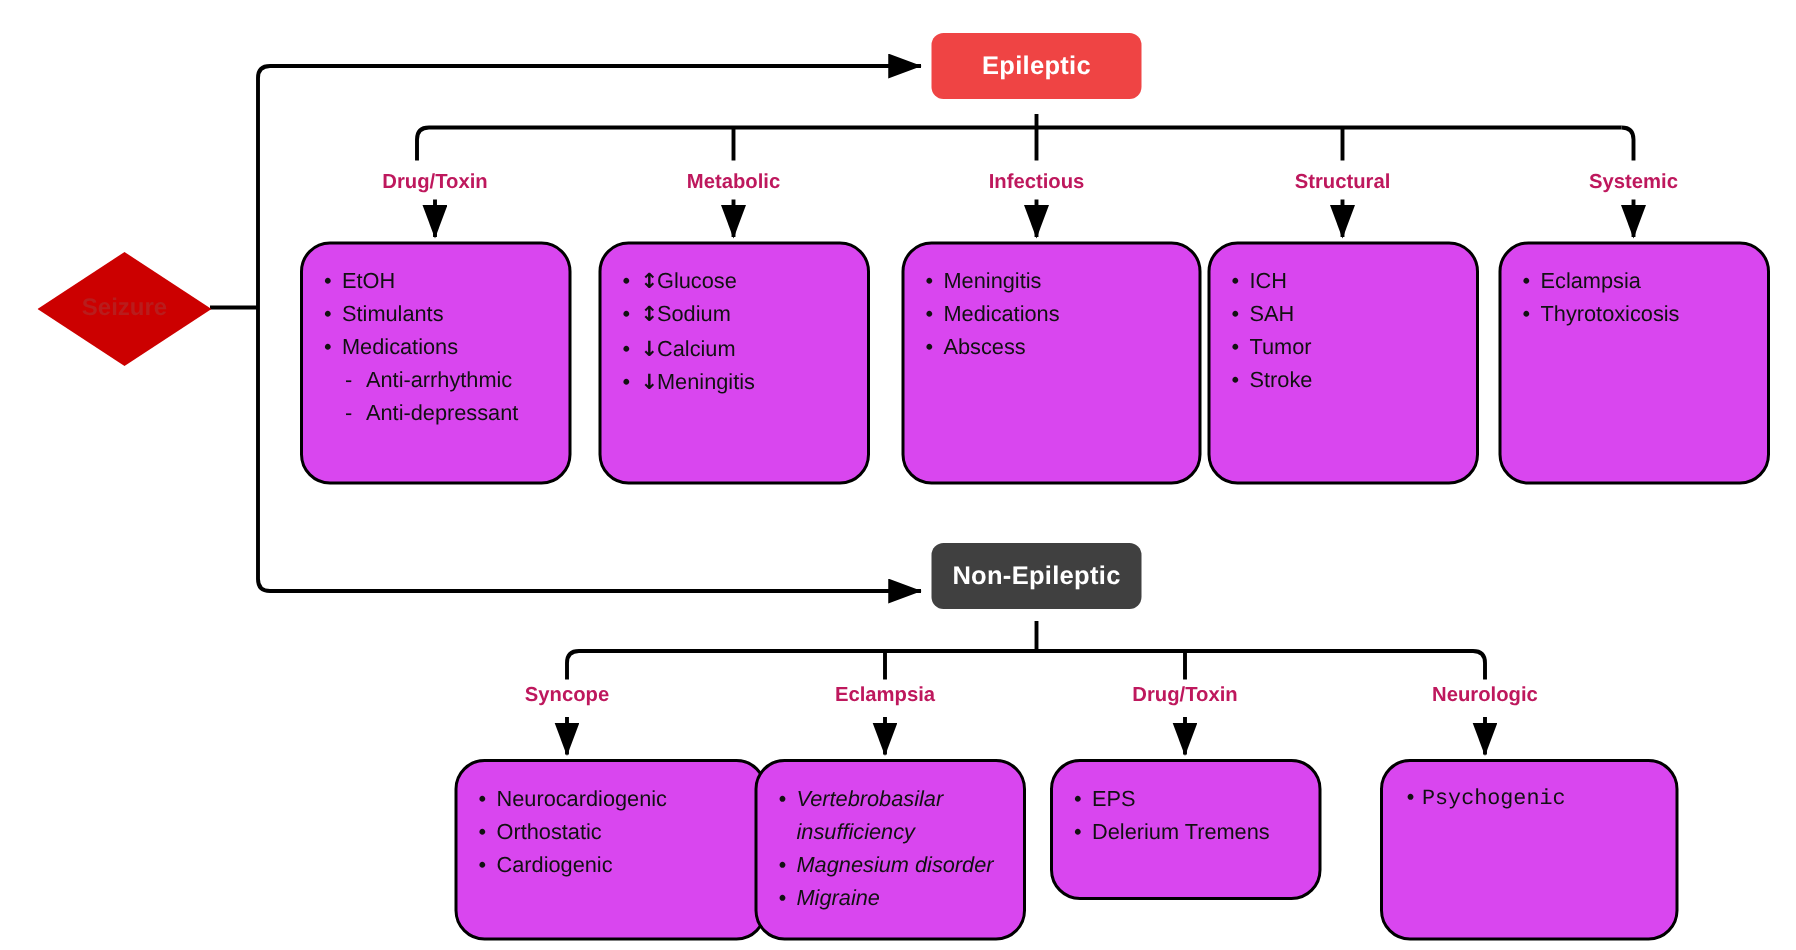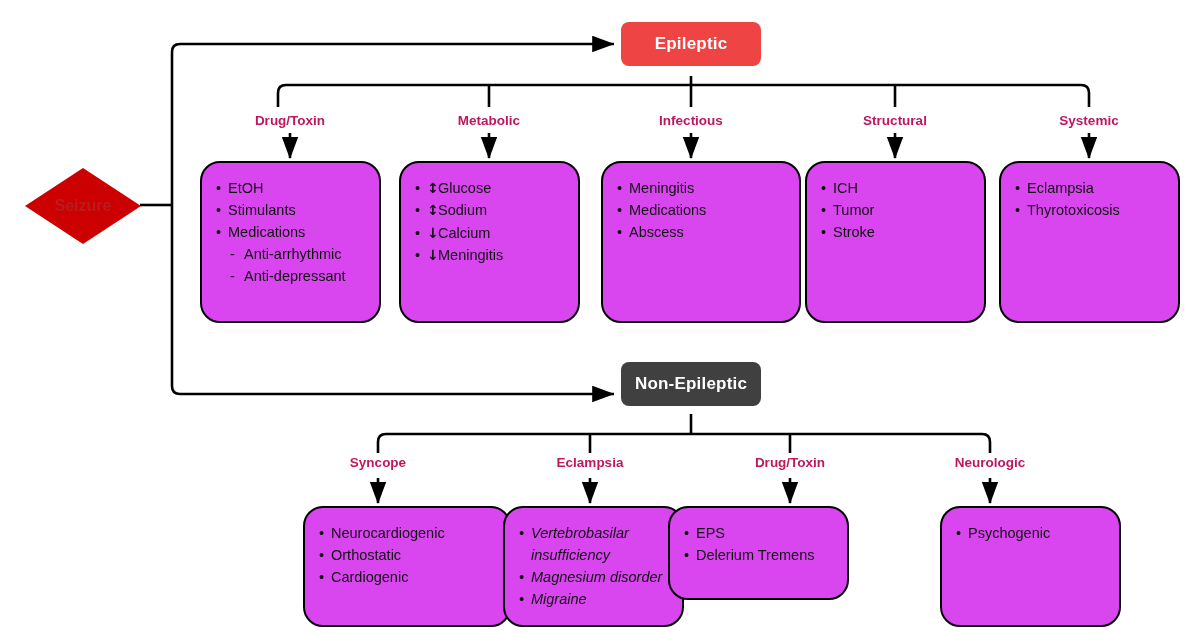--- a/index.html
+++ b/index.html
@@ -220,20 +220,21 @@
   <div class="listbox" style="left:601px; top:161px; width:200px; height:162px;">
     <ul>
         <li class="bullet"><span>Meningitis</span></li>
         <li class="bullet"><span>Medications</span></li>
         <li class="bullet"><span>Abscess</span></li>
       </ul>
   </div>
   <div class="listbox" style="left:805px; top:161px; width:181px; height:162px;">
     <ul>
         <li class="bullet"><span>ICH</span></li>
+        <li class="bullet"><span>SAH</span></li>
         <li class="bullet"><span>Tumor</span></li>
         <li class="bullet"><span>Stroke</span></li>
       </ul>
   </div>
   <div class="listbox" style="left:999px; top:161px; width:181px; height:162px;">
     <ul>
         <li class="bullet"><span>Eclampsia</span></li>
         <li class="bullet"><span>Thyrotoxicosis</span></li>
       </ul>
   </div>
@@ -259,25 +260,25 @@
       </ul>
   </div>
   <div class="listbox" style="left:503px; top:506px; width:181px; height:121px;font-style:italic;">
     <ul>
         <li class="bullet"><span>Vertebrobasilar</span></li>
         <li class="cont"><span>insufficiency</span></li>
         <li class="bullet"><span>Magnesium disorder</span></li>
         <li class="bullet"><span>Migraine</span></li>
       </ul>
   </div>
-  <div class="listbox" style="left:668px; top:506px; width:181px; height:94px;">
+  <div class="listbox" style="left:700px; top:506px; width:181px; height:94px;">
     <ul>
         <li class="bullet"><span>EPS</span></li>
         <li class="bullet"><span>Delerium Tremens</span></li>
       </ul>
   </div>
-  <div class="listbox" style="left:940px; top:506px; width:181px; height:121px;">
+  <div class="listbox" style="left:920px; top:506px; width:199px; height:121px;font-family:Liberation Mono, monospace;">
     <ul>
         <li class="bullet"><span>Psychogenic</span></li>
       </ul>
   </div>
 
 </div>
 
 </body></html>

